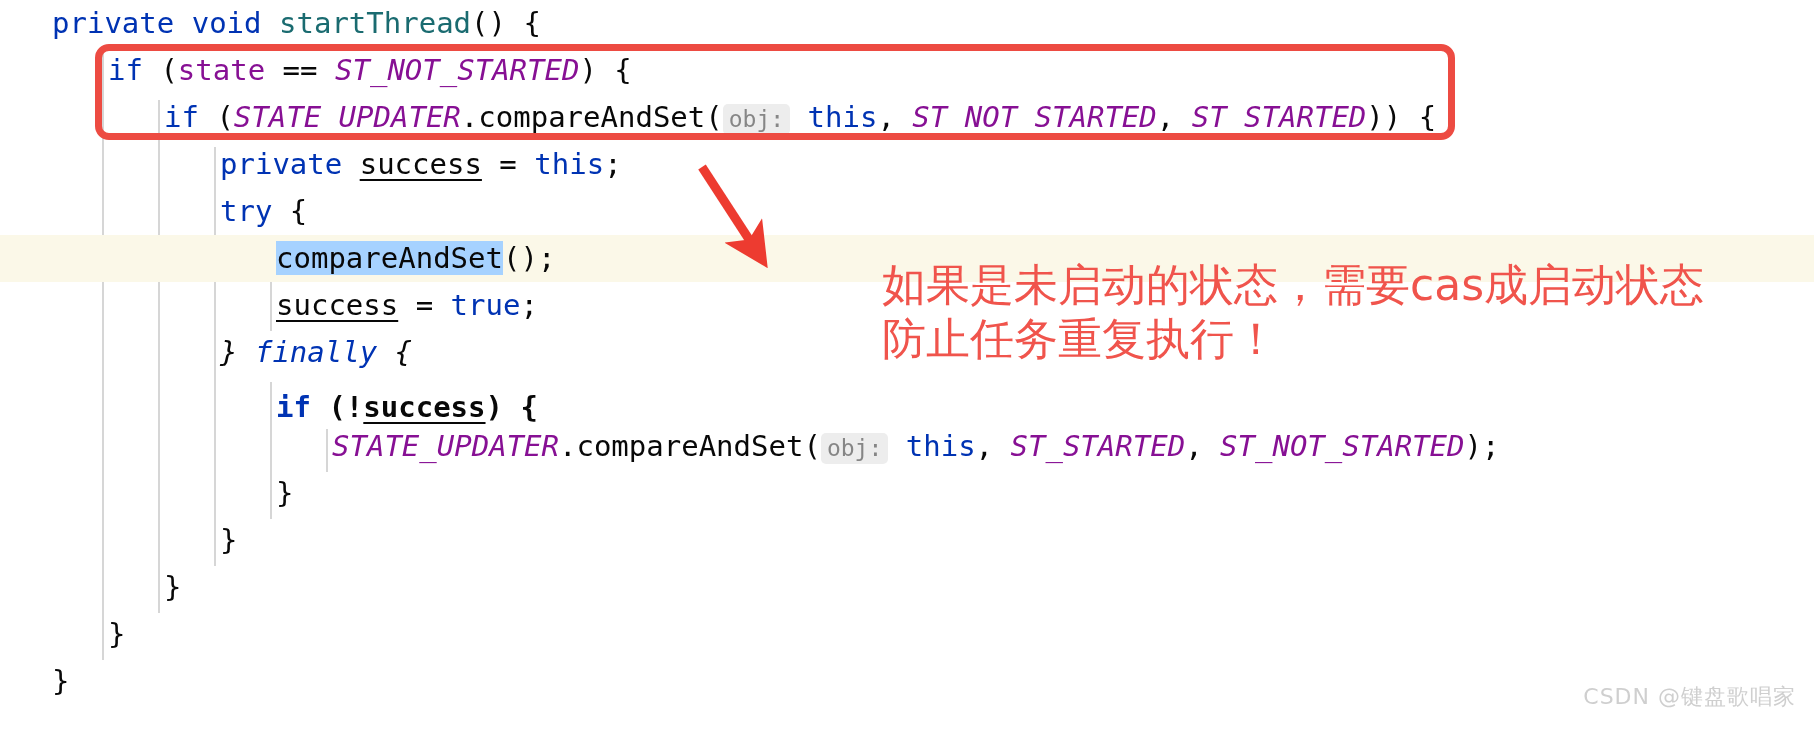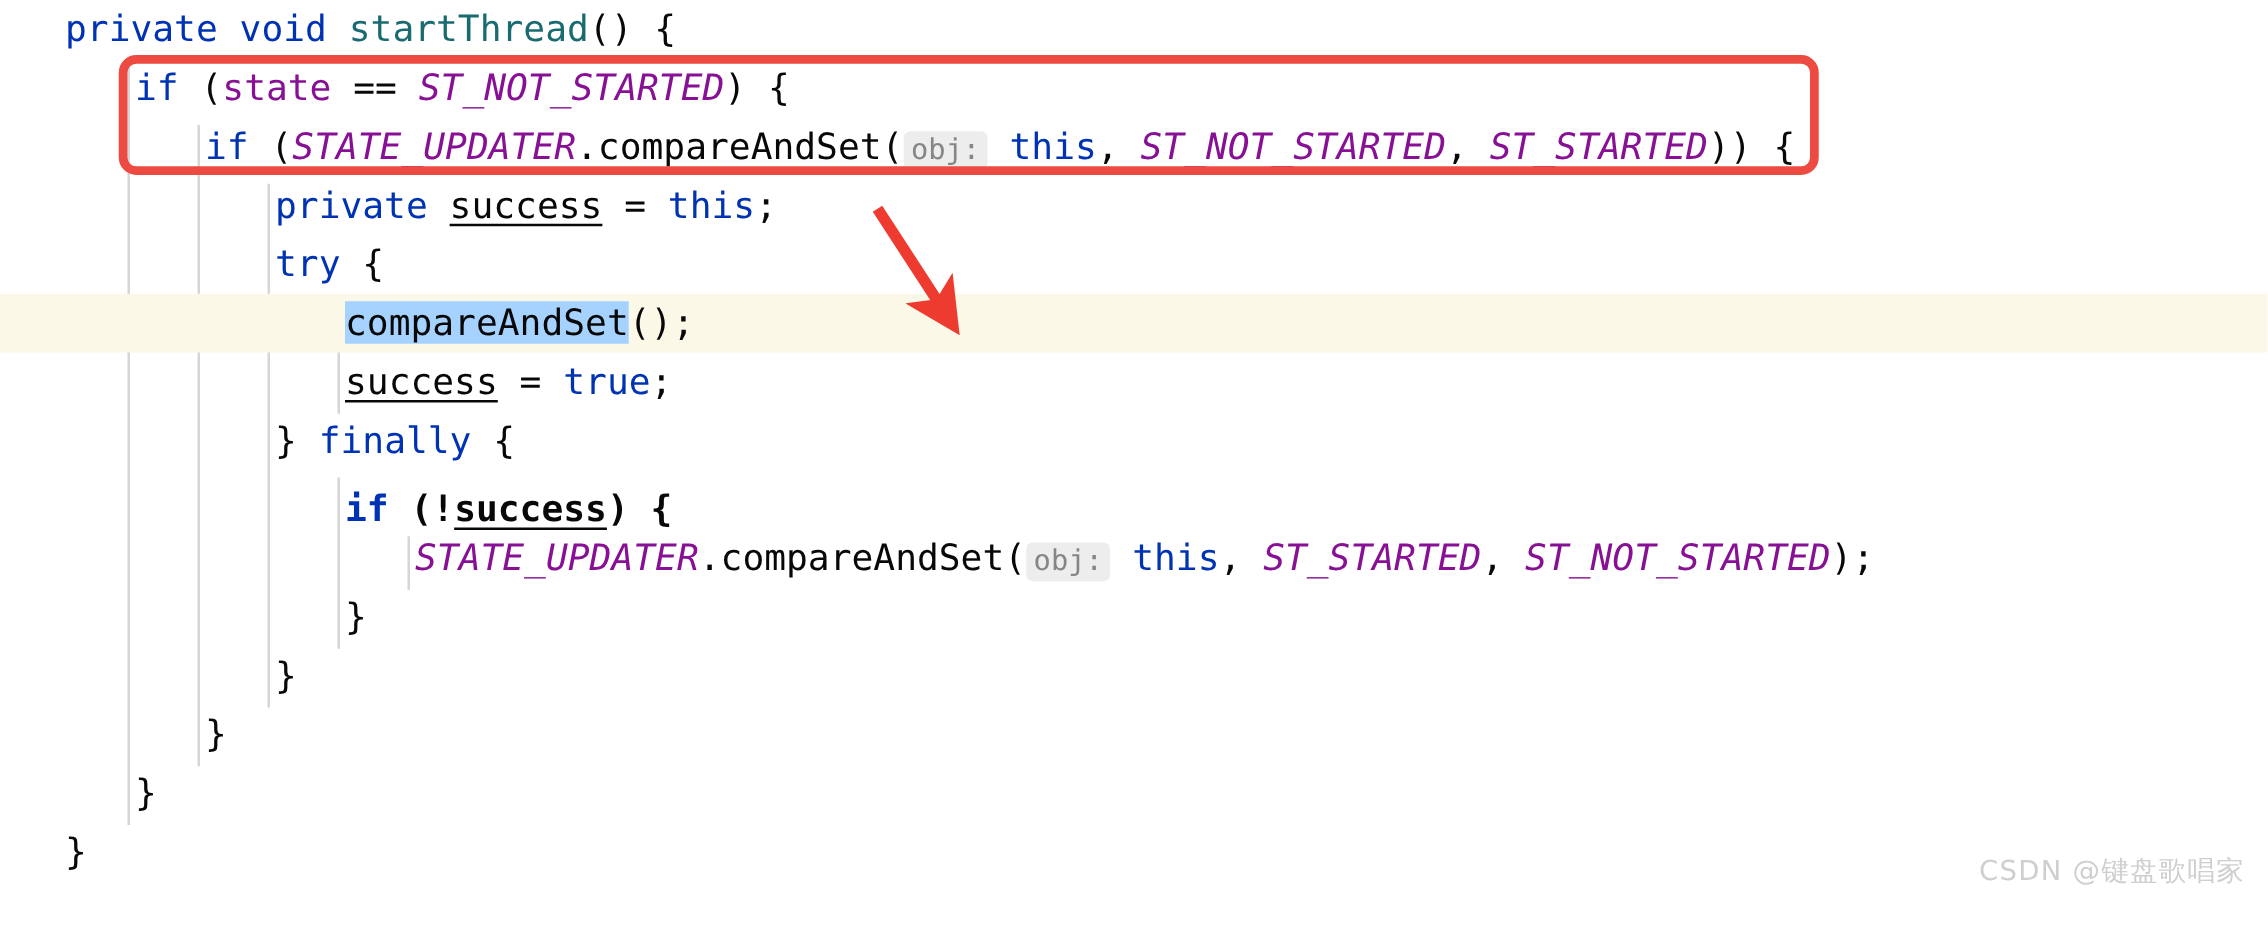--- a/index.html
+++ b/index.html
@@ -124,21 +124,21 @@
         <div class="guide" style="left: 326px; top: 429px; height: 43px;"></div>
       </div>
     <div id="lines">
         <div class="code-line" style="top: 0px;"><span class="txt" style="padding-left: 52px;"><span class="kw">private</span><span class="plain"> </span><span class="kw">void</span><span class="plain"> </span><span class="method">startThread</span><span class="plain">() {</span></span></div>
         <div class="code-line" style="top: 47px;"><span class="txt" style="padding-left: 108px; text-align: right;"><span class="kw">if</span><span class="plain"> (</span><span class="field">state</span><span class="plain"> == </span><span class="static">ST_NOT_STARTED</span><span class="plain">) {</span></span></div>
         <div class="code-line" style="top: 94px;"><span class="txt" style="padding-left: 164px;"><span class="kw">if</span><span class="plain"> (</span><span class="static">STATE_UPDATER</span><span class="plain">.compareAndSet(</span><span class="hint">obj:</span><span class="plain"> </span><span class="kw">this</span><span class="plain">, </span><span class="static">ST_NOT_STARTED</span><span class="plain">, </span><span class="static">ST_STARTED</span><span class="plain">)) {</span></span></div>
         <div class="code-line" style="top: 141px;"><span class="txt" style="padding-left: 220px;"><span class="kw">private</span><span class="plain"> </span><span class="local-u">success</span><span class="plain"> = </span><span class="kw">this</span><span class="plain">;</span></span></div>
         <div class="code-line" style="top: 188px;"><span class="txt" style="padding-left: 220px;"><span class="kw">try</span><span class="plain"> {</span></span></div>
         <div class="code-line line-highlight" style="top: 235px;"><span class="txt" style="padding-left: 276px;"><span class="sel">compareAndSet</span><span class="plain">();</span></span></div>
         <div class="code-line" style="top: 282px;"><span class="txt" style="padding-left: 276px;"><span class="local-u">success</span><span class="plain"> = </span><span class="kw">true</span><span class="plain">;</span></span></div>
-        <div class="code-line" style="top: 329px;"><span class="txt" style="padding-left: 220px;"><span class="plain">} </span><span class="kw">finally</span><span class="plain"> {</span></span></div>
+        <div class="code-line" style="top: 329px;"><span class="txt" style="padding-left: 220px; font-style: italic;"><span class="plain">} </span><span class="kw">finally</span><span class="plain"> {</span></span></div>
         <div class="code-line" style="top: 384px; font-weight: bold;"><span class="txt" style="padding-left: 276px;"><span class="kw">if</span><span class="plain"> (!</span><span class="local-u">success</span><span class="plain">) {</span></span></div>
         <div class="code-line" style="top: 423px;"><span class="txt" style="padding-left: 332px;"><span class="static">STATE_UPDATER</span><span class="plain">.compareAndSet(</span><span class="hint">obj:</span><span class="plain"> </span><span class="kw">this</span><span class="plain">, </span><span class="static">ST_STARTED</span><span class="plain">, </span><span class="static">ST_NOT_STARTED</span><span class="plain">);</span></span></div>
         <div class="code-line" style="top: 470px;"><span class="txt" style="padding-left: 276px;"><span class="plain">}</span></span></div>
         <div class="code-line" style="top: 517px;"><span class="txt" style="padding-left: 220px;"><span class="plain">}</span></span></div>
         <div class="code-line" style="top: 564px;"><span class="txt" style="padding-left: 164px;"><span class="plain">}</span></span></div>
         <div class="code-line" style="top: 611px;"><span class="txt" style="padding-left: 108px;"><span class="plain">}</span></span></div>
         <div class="code-line" style="top: 658px;"><span class="txt" style="padding-left: 52px;"><span class="plain">}</span></span></div>
       </div>
   </div>
 
@@ -146,16 +146,20 @@
 
   <svg id="arrow" viewBox="0 0 200 140">
     <defs>
       <marker id="ah" markerWidth="5" markerHeight="5" refX="2.2" refY="2.5" orient="auto" markerUnits="strokeWidth">
         <path d="M0,0 L5,2.5 L0,5 L1.2,2.5 z" fill="#ed3b30"></path>
       </marker>
     </defs>
     <line x1="22" y1="12" x2="74" y2="92" stroke="#ed3b30" stroke-width="9" marker-end="url(#ah)"></line>
   </svg>
 
+  <div id="note">
+    <div>如果是未启动的状态，需要cas成启动状态</div>
+    <div>防止任务重复执行！</div>
+  </div>
 
   <div id="watermark">CSDN @键盘歌唱家</div>
 
 </div>
 
 </body></html>

